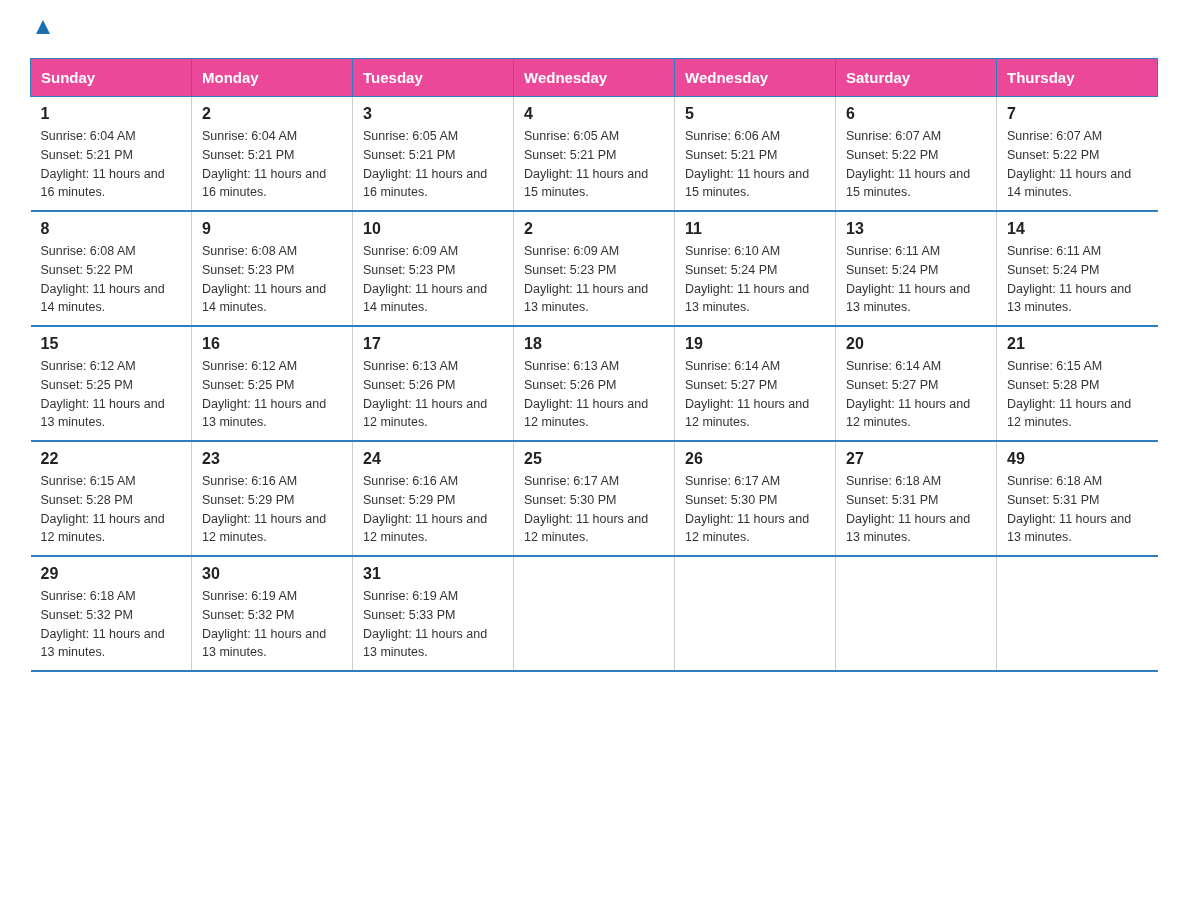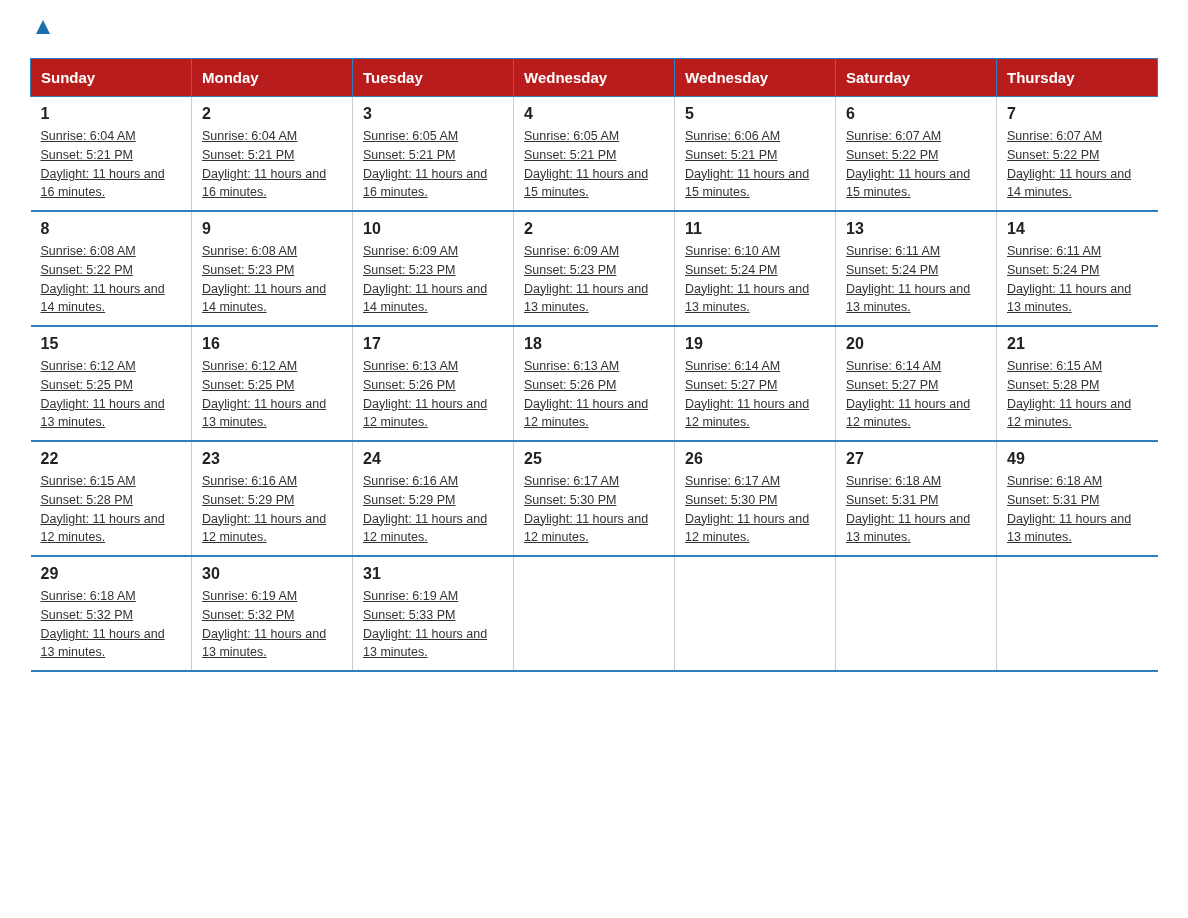--- a/index.html
+++ b/index.html
@@ -49,21 +49,21 @@
     .title-section h2 {
       font-size: 22px;
       font-weight: normal;
       color: #444;
     }
     .calendar {
       width: 100%;
       border-collapse: collapse;
     }
     .calendar thead tr {
-      background-color: #b91c1c;
+      background-color: #ec4899;
       margin-top: 28px;
     }
     .calendar thead th {
       color: #fff;
       font-size: 15px;
       font-weight: bold;
       padding: 10px 10px;
       text-align: left;
       border: 1px solid #2d7fc1;
     }
@@ -85,21 +85,20 @@
     .day-number {
       font-size: 16px;
       font-weight: bold;
       color: #222;
       margin-bottom: 4px;
     }
     .day-info {
       font-size: 12.5px;
       color: #333;
       line-height: 1.5;
-      text-decoration: underline;
     }
     .empty-cell {
       background: #fff;
     }
   </style>
 </head>
 <body>
 
 <div class="header">
   <div class="logo">

